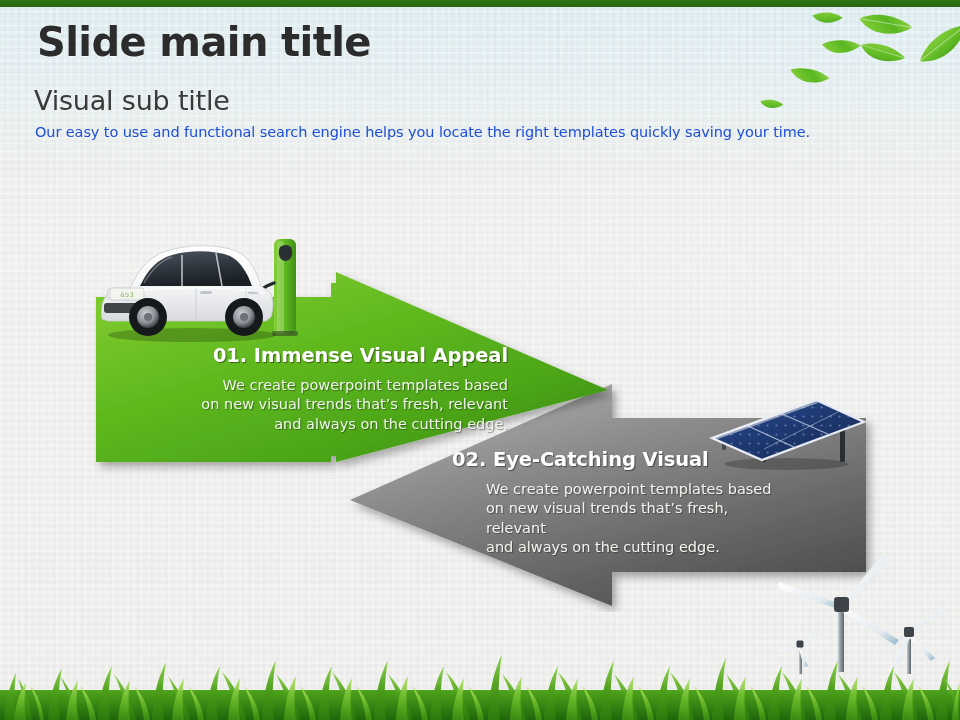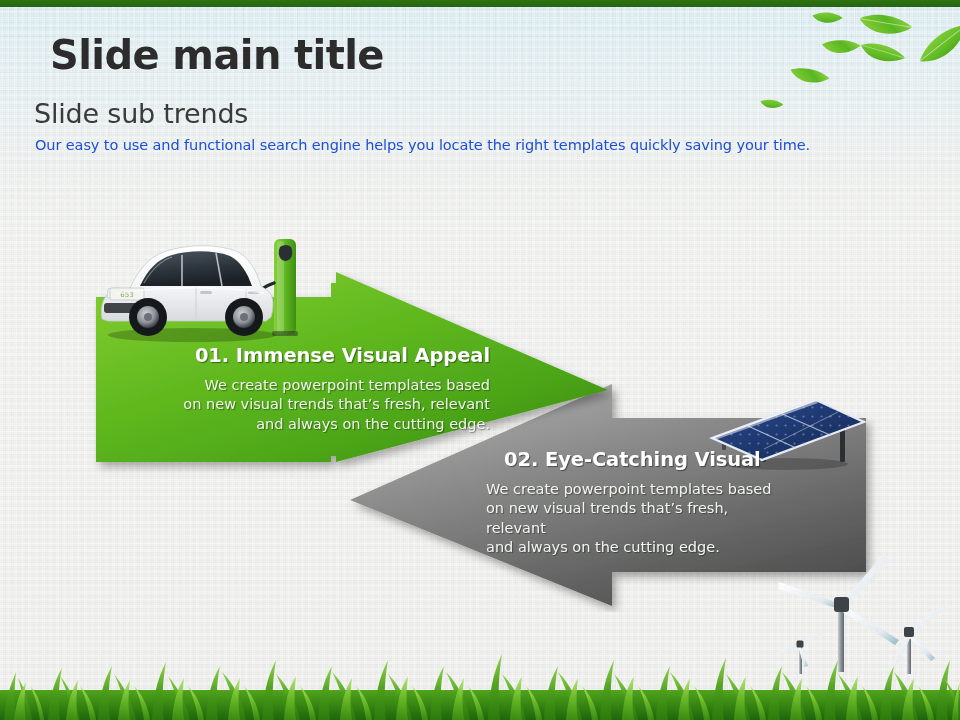--- a/index.html
+++ b/index.html
@@ -77,21 +77,21 @@
   }
 
   
   .header { position: absolute; left: 34px; top: 18px; width: 880px; }
   .main-title {
     font-size: 40px;
     font-weight: 700;
     color: #2c2c2c;
     letter-spacing: -0.6px;
     line-height: 1.08;
-    margin: 16px;
+    margin: 3px;
     text-shadow: 0 1px 0 rgba(255,255,255,.6);
   }
   .sub-title {
     font-size: 27px;
     font-weight: 400;
     color: #3a3a3a;
     margin: 22px 0 0 0;
     line-height: 1.1;
     letter-spacing: -0.2px;
   }
@@ -123,23 +123,23 @@
     text-shadow: 1px 1px 1px rgba(0,0,0,.45);
   }
   .arrow-body {
     font-size: 14.5px;
     font-weight: 400;
     color: #f2f6ef;
     line-height: 1.33;
     margin-top: 9px;
     text-shadow: 1px 1px 1px rgba(0,0,0,.38);
   }
-  .green-text { left: 180px; top: 344px; width: 310px; text-align: right; }
+  .green-text { left: 198px; top: 344px; width: 310px; text-align: right; }
   .gray-text  { left: 430px; top: 448px; width: 350px; text-align: left; }
-  .gray-text .arrow-heading { margin-left: 74px; }
+  .gray-text .arrow-heading { margin-left: 22px; }
   .gray-text .arrow-body { margin-left: 56px; }
 
   
   .car-wrap { position: absolute; left: 96px; top: 231px; width: 222px; height: 112px; }
   .solar-wrap { position: absolute; left: 700px; top: 394px; width: 168px; height: 78px; }
   .turbines { position: absolute; left: 778px; top: 540px; width: 182px; height: 135px; }
 
   
   .grass { position: absolute; left: 0; bottom: 0; width: 960px; height: 88px; }
 </style>
@@ -196,21 +196,21 @@
       </g>
 
       <g transform="translate(8,96) rotate(26)">
         <path d="M0 6 C5 0 16 -3 22 -1 C17 7 8 11 0 6 Z" fill="url(#lf1)"></path>
       </g>
     </svg>
   </div>
 
   <div class="header">
     <h1 class="main-title">Slide main title</h1>
-    <h2 class="sub-title">Slide sub trends</h2>
+    <h2 class="sub-title">Visual sub title</h2>
     <p class="sub-desc">Our easy to use and functional search engine helps you locate the right templates quickly  saving your time.</p>
   </div>
 
   <div class="arrow" style="left:330px; top:382px;">
     <svg width="560" height="230" viewBox="0 0 560 230">
       <defs>
         <linearGradient id="grayGrad" x1="0.15" y1="0" x2="0.75" y2="1">
           <stop offset="0%" stop-color="#b2b2b2"></stop>
           <stop offset="35%" stop-color="#8c8c8c"></stop>
           <stop offset="70%" stop-color="#6a6a6a"></stop>

